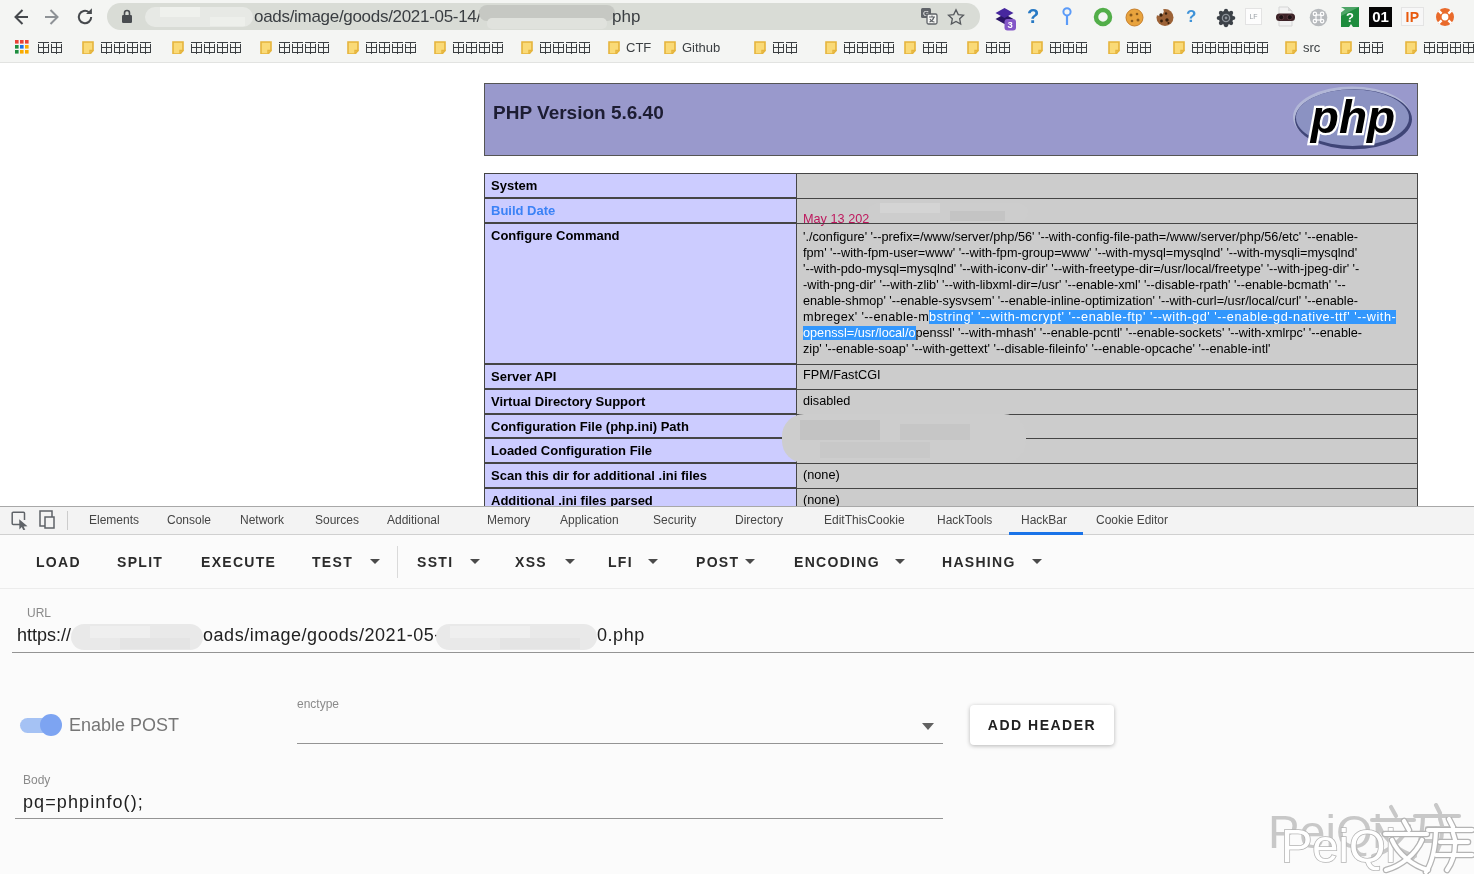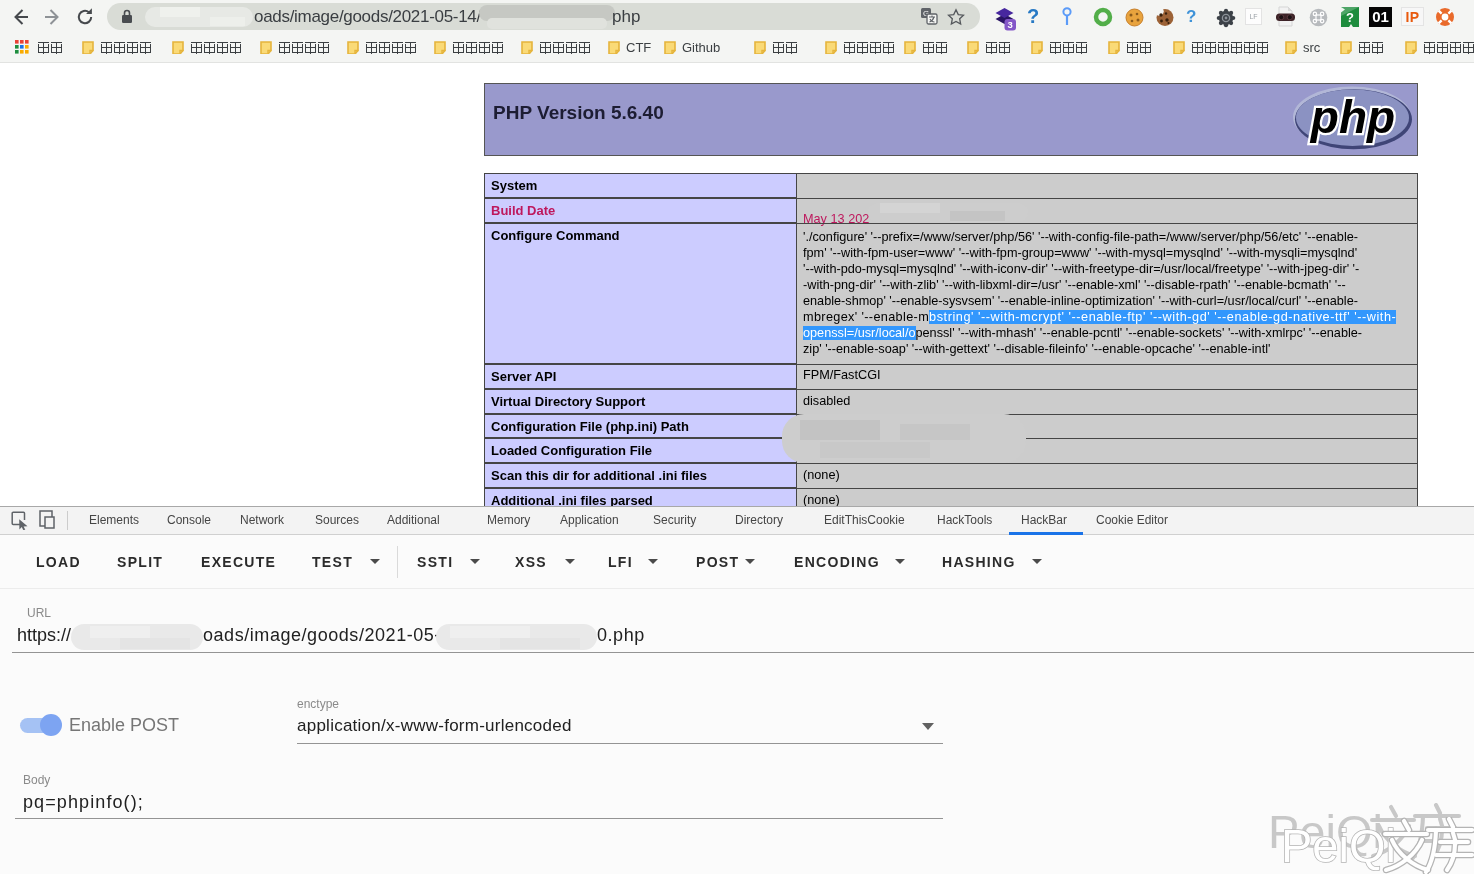--- a/index.html
+++ b/index.html
@@ -240,21 +240,21 @@
 <ellipse cx="60" cy="31" rx="59" ry="30.5" fill="#b2b7d7"></ellipse>
 <ellipse cx="61.5" cy="33.2" rx="58.5" ry="30" fill="#3f4577"></ellipse>
 <ellipse cx="60.5" cy="31.7" rx="56.5" ry="28.3" fill="#8b92c2"></ellipse>
 <text x="61" y="47" font-size="46" font-weight="bold" font-style="italic" text-anchor="middle" font-family="Liberation Sans" fill="#000" stroke="#fff" stroke-width="4.5" paint-order="stroke">php</text>
 </svg>
 <div class="abs" style="left:484px;top:173px;width:934px;height:340px;background:#cccccc;border:1px solid #454545"></div>
 <div class="abs" style="left:484px;top:173px;width:313px;height:25px;background:#ccccff;border:1px solid #454545"></div>
 <div class="abs" style="left:491px;top:178px;font-size:13px;font-weight:bold;color:#000">System</div>
 <div class="abs" style="left:797px;top:173px;width:621px;height:0;border-top:1px solid #454545"></div>
 <div class="abs" style="left:484px;top:198px;width:313px;height:25px;background:#ccccff;border:1px solid #454545"></div>
-<div class="abs" style="left:491px;top:203px;font-size:13px;font-weight:bold;color:#be185d">Build Date</div>
+<div class="abs" style="left:491px;top:203px;font-size:13px;font-weight:bold;color:#3b82f6">Build Date</div>
 <div class="abs" style="left:803px;top:212px;font-size:12.7px;color:#be185d">May 13 202</div>
 <div class="abs" style="left:797px;top:198px;width:621px;height:0;border-top:1px solid #454545"></div>
 <div class="abs" style="left:484px;top:223px;width:313px;height:141px;background:#ccccff;border:1px solid #454545"></div>
 <div class="abs" style="left:491px;top:228px;font-size:13px;font-weight:bold;color:#000">Configure Command</div>
 <div class="abs" style="left:797px;top:223px;width:621px;height:0;border-top:1px solid #454545"></div>
 <div class="abs" style="left:484px;top:364px;width:313px;height:25px;background:#ccccff;border:1px solid #454545"></div>
 <div class="abs" style="left:491px;top:369px;font-size:13px;font-weight:bold;color:#000">Server API</div>
 <div class="abs" style="left:803px;top:368px;font-size:12.7px;color:#000">FPM/FastCGI</div>
 <div class="abs" style="left:797px;top:364px;width:621px;height:0;border-top:1px solid #454545"></div>
 <div class="abs" style="left:484px;top:389px;width:313px;height:25px;background:#ccccff;border:1px solid #454545"></div>
@@ -335,23 +335,23 @@
 <div class="abs" style="left:203px;top:625px;font-size:18px;letter-spacing:.55px;color:#212121">oads/image/goods/2021-05-</div>
 <div class="blob" style="left:436px;top:624px;width:161px;height:26px;background:#e9e9e9;border-radius:13px"></div>
 <div class="abs" style="left:450px;top:626px;width:80px;height:12px;background:#efefef"></div>
 <div class="abs" style="left:500px;top:638px;width:80px;height:11px;background:#e4e4e4"></div>
 <div class="abs" style="left:597px;top:625px;font-size:18px;letter-spacing:.55px;color:#212121">0.php</div>
 <div class="abs" style="left:12px;top:652px;width:1462px;height:0;border-top:1px solid #949494"></div>
 <div class="abs" style="left:20px;top:718px;width:41px;height:15px;border-radius:8px;background:#a5c2f4"></div>
 <div class="abs" style="left:40px;top:714px;width:22px;height:22px;border-radius:11px;background:#7da4f2"></div>
 <div class="abs" style="left:69px;top:715px;font-size:18px;color:#767676">Enable POST</div>
 <div class="abs" style="left:297px;top:697px;font-size:12px;color:#8a8a8a">enctype</div>
-<div class="abs" style="left:297px;top:716px;font-size:17px;letter-spacing:.25px;color:#212121">application/x-www-form-urlencoded</div>
 <div class="abs" style="left:297px;top:743px;width:646px;height:0;border-top:1px solid #949494"></div>
 <div class="caret" style="left:922px;top:723px;border-left-width:6px;border-right-width:6px;border-top-width:7px;border-top-color:#616161"></div>
+<div class="abs" style="left:970px;top:705px;width:144px;height:40px;background:#fff;border-radius:4px;box-shadow:0 1px 4px rgba(0,0,0,.28);font-size:14px;font-weight:bold;letter-spacing:1.5px;color:#212121;text-align:center;line-height:40px">ADD HEADER</div>
 <div class="abs" style="left:23px;top:773px;font-size:12px;color:#8a8a8a">Body</div>
 <div class="abs" style="left:23px;top:792px;font-size:18px;letter-spacing:1.1px;color:#212121">pq=phpinfo();</div>
 <div class="abs" style="left:15px;top:818px;width:928px;height:0;border-top:1px solid #949494"></div>
 <div class="abs" style="left:1268px;top:803px"><svg width="215" height="58" viewBox="0 0 215 58">
         <text x="0" y="45" font-size="47" font-family="Liberation Sans" fill="#c8c8c8">PeiQi</text>
         <path d="M123 4 l5 9" fill="none" stroke="#c8c8c8" stroke-width="4.1" stroke-linecap="round"></path>
         <path d="M104 17 h42" fill="none" stroke="#c8c8c8" stroke-width="4.1" stroke-linecap="round"></path>
         <path d="M141 23 c-6 14 -21 26 -36 30" fill="none" stroke="#c8c8c8" stroke-width="4.1" stroke-linecap="round"></path>
         <path d="M111 23 c6 14 21 26 36 30" fill="none" stroke="#c8c8c8" stroke-width="4.1" stroke-linecap="round"></path>
         <path d="M168 2 l4 8" fill="none" stroke="#c8c8c8" stroke-width="4.1" stroke-linecap="round"></path>

